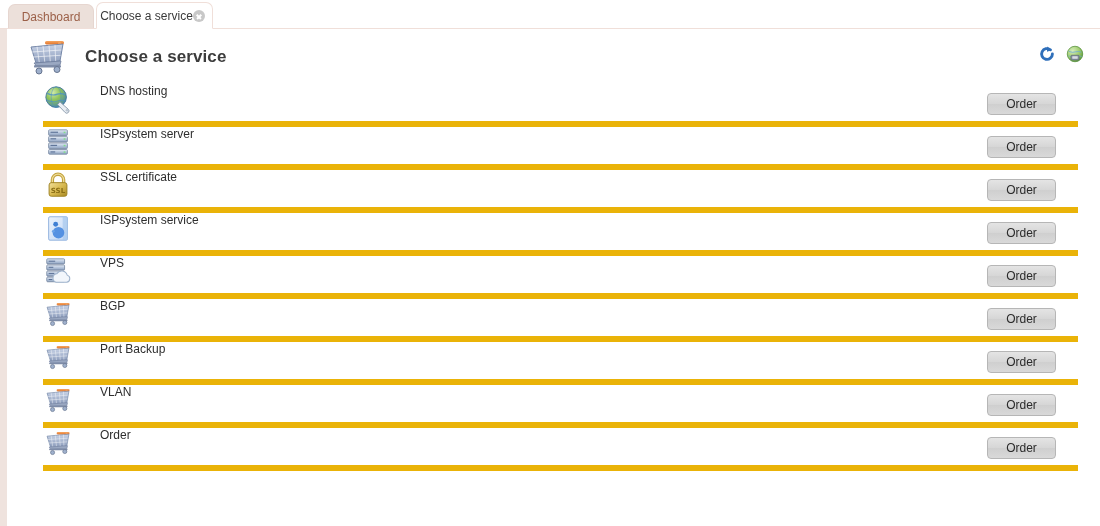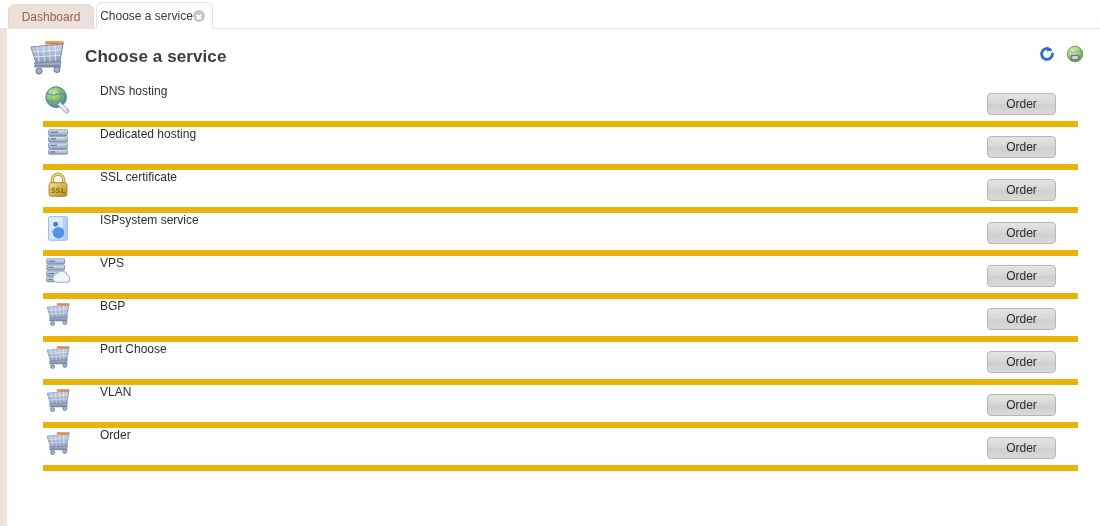--- a/index.html
+++ b/index.html
@@ -300,21 +300,21 @@
           <rect x="8" y="19" width="7" height="1.2"></rect>
           <rect x="8" y="26" width="5" height="1.2"></rect>
         </g>
         <g fill="#7fe08a">
           <rect x="22" y="5" width="2" height="1.6"></rect>
           <rect x="22" y="12" width="2" height="1.6"></rect>
           <rect x="22" y="19" width="2" height="1.6"></rect>
           <rect x="22" y="26" width="2" height="1.6"></rect>
         </g>
       </svg>
-      <span class="svc-name">Dedicated hosting</span>
+      <span class="svc-name">ISPsystem server</span>
       <button class="order-btn">Order</button>
     </li>
 
     <li class="service-row">
       <svg class="svc-icon" viewBox="0 0 32 32">
         <defs>
           <linearGradient id="lockBody" x1="0" y1="0" x2="1" y2="1">
             <stop offset="0%" stop-color="#f2e09a"></stop>
             <stop offset="50%" stop-color="#d8b94f"></stop>
             <stop offset="100%" stop-color="#a98a24"></stop>
@@ -400,21 +400,21 @@
           <line x1="24" y1="7.4" x2="25.3" y2="23.8"></line>
           <line x1="30" y1="6.9" x2="30.7" y2="23.4"></line>
           <line x1="7" y1="14" x2="36.3" y2="12"></line>
           <line x1="8" y1="19" x2="35.6" y2="17.3"></line>
         </g>
         <path d="M9 25 L36 23 L35 27 L12 28.5 Z" fill="#9aa8c2" stroke="#6e7e9d" stroke-width="0.8"></path>
         <rect x="9" y="27" width="27" height="2.6" rx="1.2" fill="#7e8ca8"></rect>
         <circle cx="14" cy="33" r="3" fill="#9fb0cc" stroke="#66748f" stroke-width="1"></circle>
         <circle cx="32" cy="31.5" r="3" fill="#9fb0cc" stroke="#66748f" stroke-width="1"></circle>
       </svg>
-      <span class="svc-name">Port Choose</span>
+      <span class="svc-name">Port Backup</span>
       <button class="order-btn">Order</button>
     </li>
 
     <li class="service-row">
       <svg class="svc-icon" viewBox="0 0 44 38">
         <rect x="20" y="3" width="19" height="3.4" rx="1.6" fill="url(#cartHandle)"></rect>
         <rect x="33" y="4" width="3.2" height="9" rx="1.3" fill="url(#cartHandle)"></rect>
         <path d="M6 9 L38 6 L35 23 L11 25 Z" fill="url(#cartBasket)" stroke="#7587a8" stroke-width="1"></path>
         <g stroke="#ffffff" stroke-width="0.7" opacity="0.85">
           <line x1="12" y1="8.5" x2="14.3" y2="24.6"></line>

